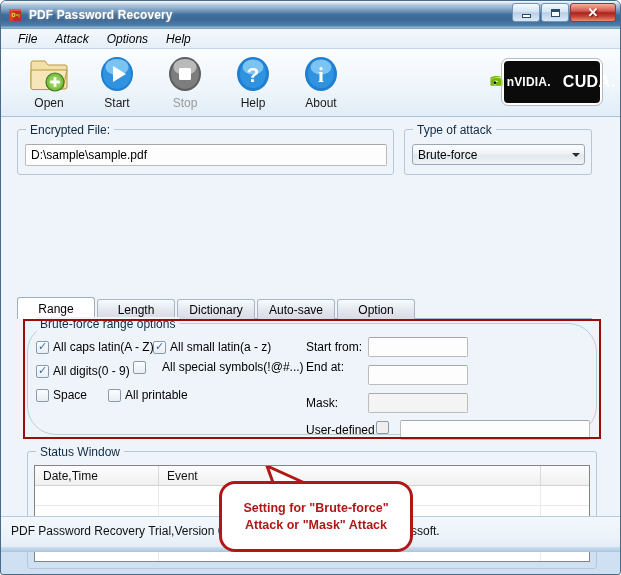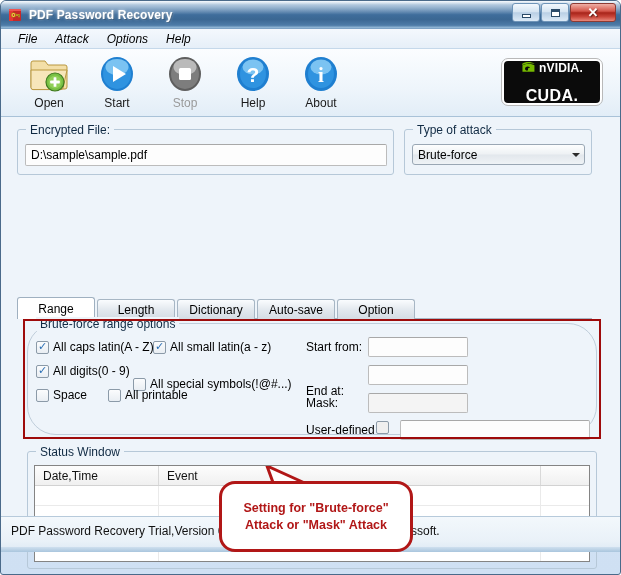--- a/index.html
+++ b/index.html
@@ -113,21 +113,21 @@
   .tool .lbl { font-size: 12px; margin-top: 1px; color:#1a1a1a; }
   .tool.disabled .lbl { color: #9a9a9a; text-align: center; }
 
   #cuda-logo {
     position: absolute; right: 18px; top: 10px;
     width: 100px; height: 46px;
     background: #0b0b0b;
     border: 2px solid #ffffff;
     outline: 1px solid #b9b9b9;
     border-radius: 6px;
-    display:flex; flex-direction: column;
+    display:flex; flex-direction: row;
     align-items:center; justify-content:center;gap:12px;
   }
   #cuda-logo .nv-row { display:flex; align-items:center; gap:3px; margin-bottom: 1px; }
   #cuda-logo .nv-text {
     color:#fff; font-size: 12px; font-weight: bold; letter-spacing: .2px;
     font-family:"Liberation Sans", sans-serif;
   }
   #cuda-logo .cuda-text {
     color:#fff; font-size: 16px; font-weight: bold; letter-spacing: .4px;
     font-family:"Liberation Sans", sans-serif; line-height: 1;
@@ -462,38 +462,38 @@
           </span>
         <span class="cb-label">All small latin(a - z)</span>
       </div>
 
       <div class="cbrow" style="position:absolute; left:8px; top:40px;">
         <span class="cb">
             <span class="ck">✓</span>
           </span>
         <span class="cb-label">All digits(0 - 9)</span>
       </div>
-      <div class="cbrow" style="position:absolute; left:105px; top:53px;">
+      <div class="cbrow" style="position:absolute; left:105px; top:36px;gap:12px;">
         <span class="cb"></span>
         <span class="cb-label">All special symbols(!@#...)</span>
       </div>
 
       <div class="cbrow" style="position:absolute; left:8px; top:64px;">
         <span class="cb"></span>
         <span class="cb-label">Space</span>
       </div>
       <div class="cbrow" style="position:absolute; left:80px; top:64px;">
         <span class="cb"></span>
         <span class="cb-label">All printable</span>
       </div>
 
       <div class="lbl-s" style="position:absolute; left:278px; top:16px;">Start from:</div>
       <div class="tbox" style="position:absolute; left:340px; top:13px; width:100px; height:20px;"></div>
 
-      <div class="lbl-s" style="position:absolute; left:278px; top:60px;">End at:</div>
+      <div class="lbl-s" style="position:absolute; left:278px; top:36px;">End at:</div>
       <div class="tbox" style="position:absolute; left:340px; top:41px; width:100px; height:20px;"></div>
 
       <div class="lbl-s" style="position:absolute; left:278px; top:72px;">Mask:</div>
       <div class="tbox readonly" style="position:absolute; left:340px; top:69px; width:100px; height:20px;"></div>
 
       <div class="lbl-s" style="position:absolute; left:278px; top:99px;">User-defined</div>
       <span class="cb" style="position:absolute; left:348px; top:97px; background:#efefef;"></span>
       <div class="tbox" style="position:absolute; left:372px; top:96px; width:190px; height:20px;"></div>
     </div>
 

